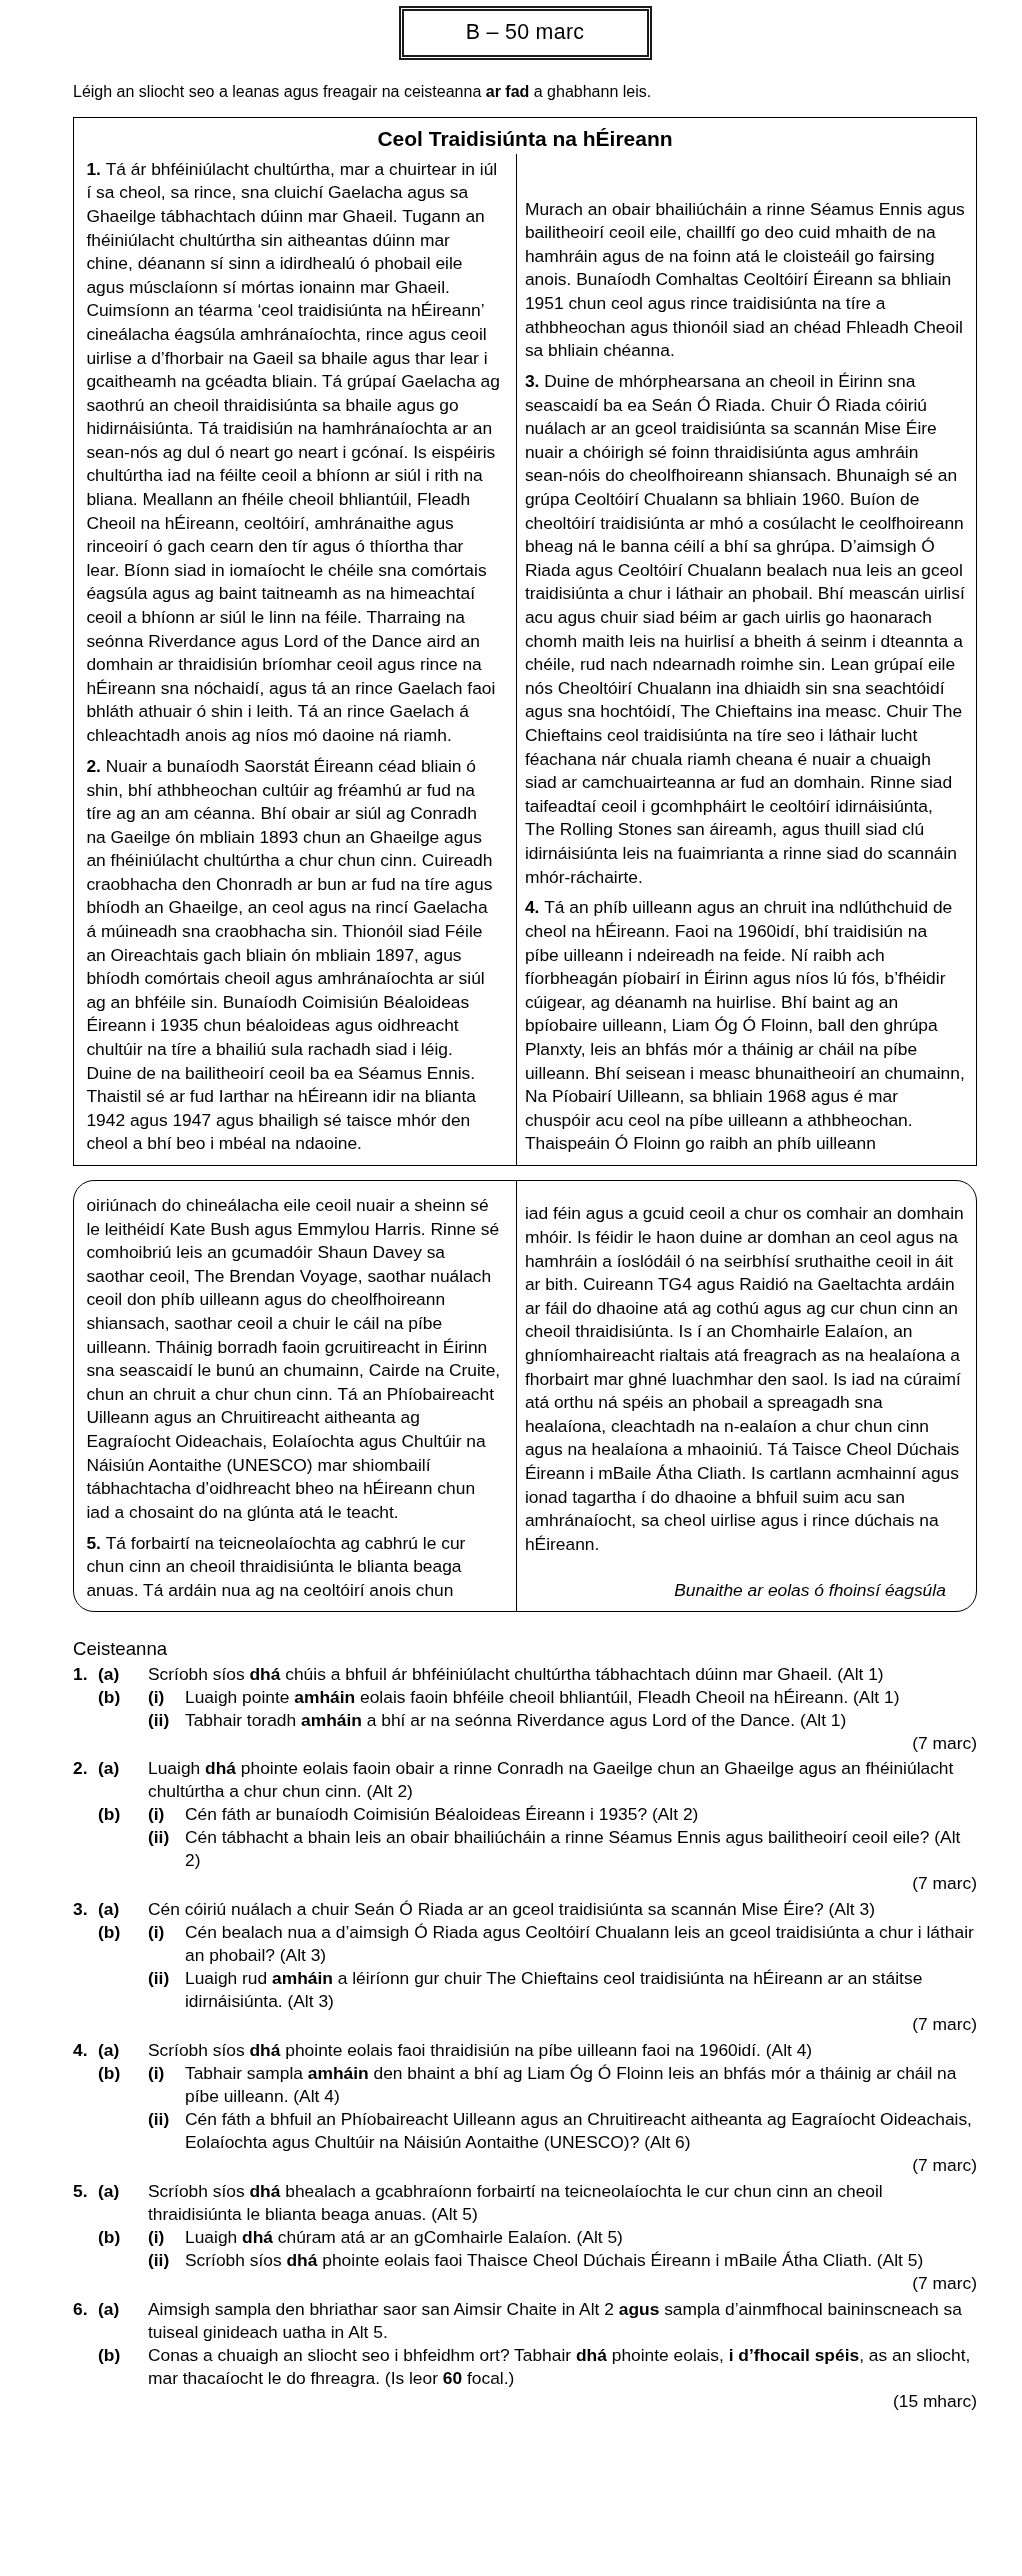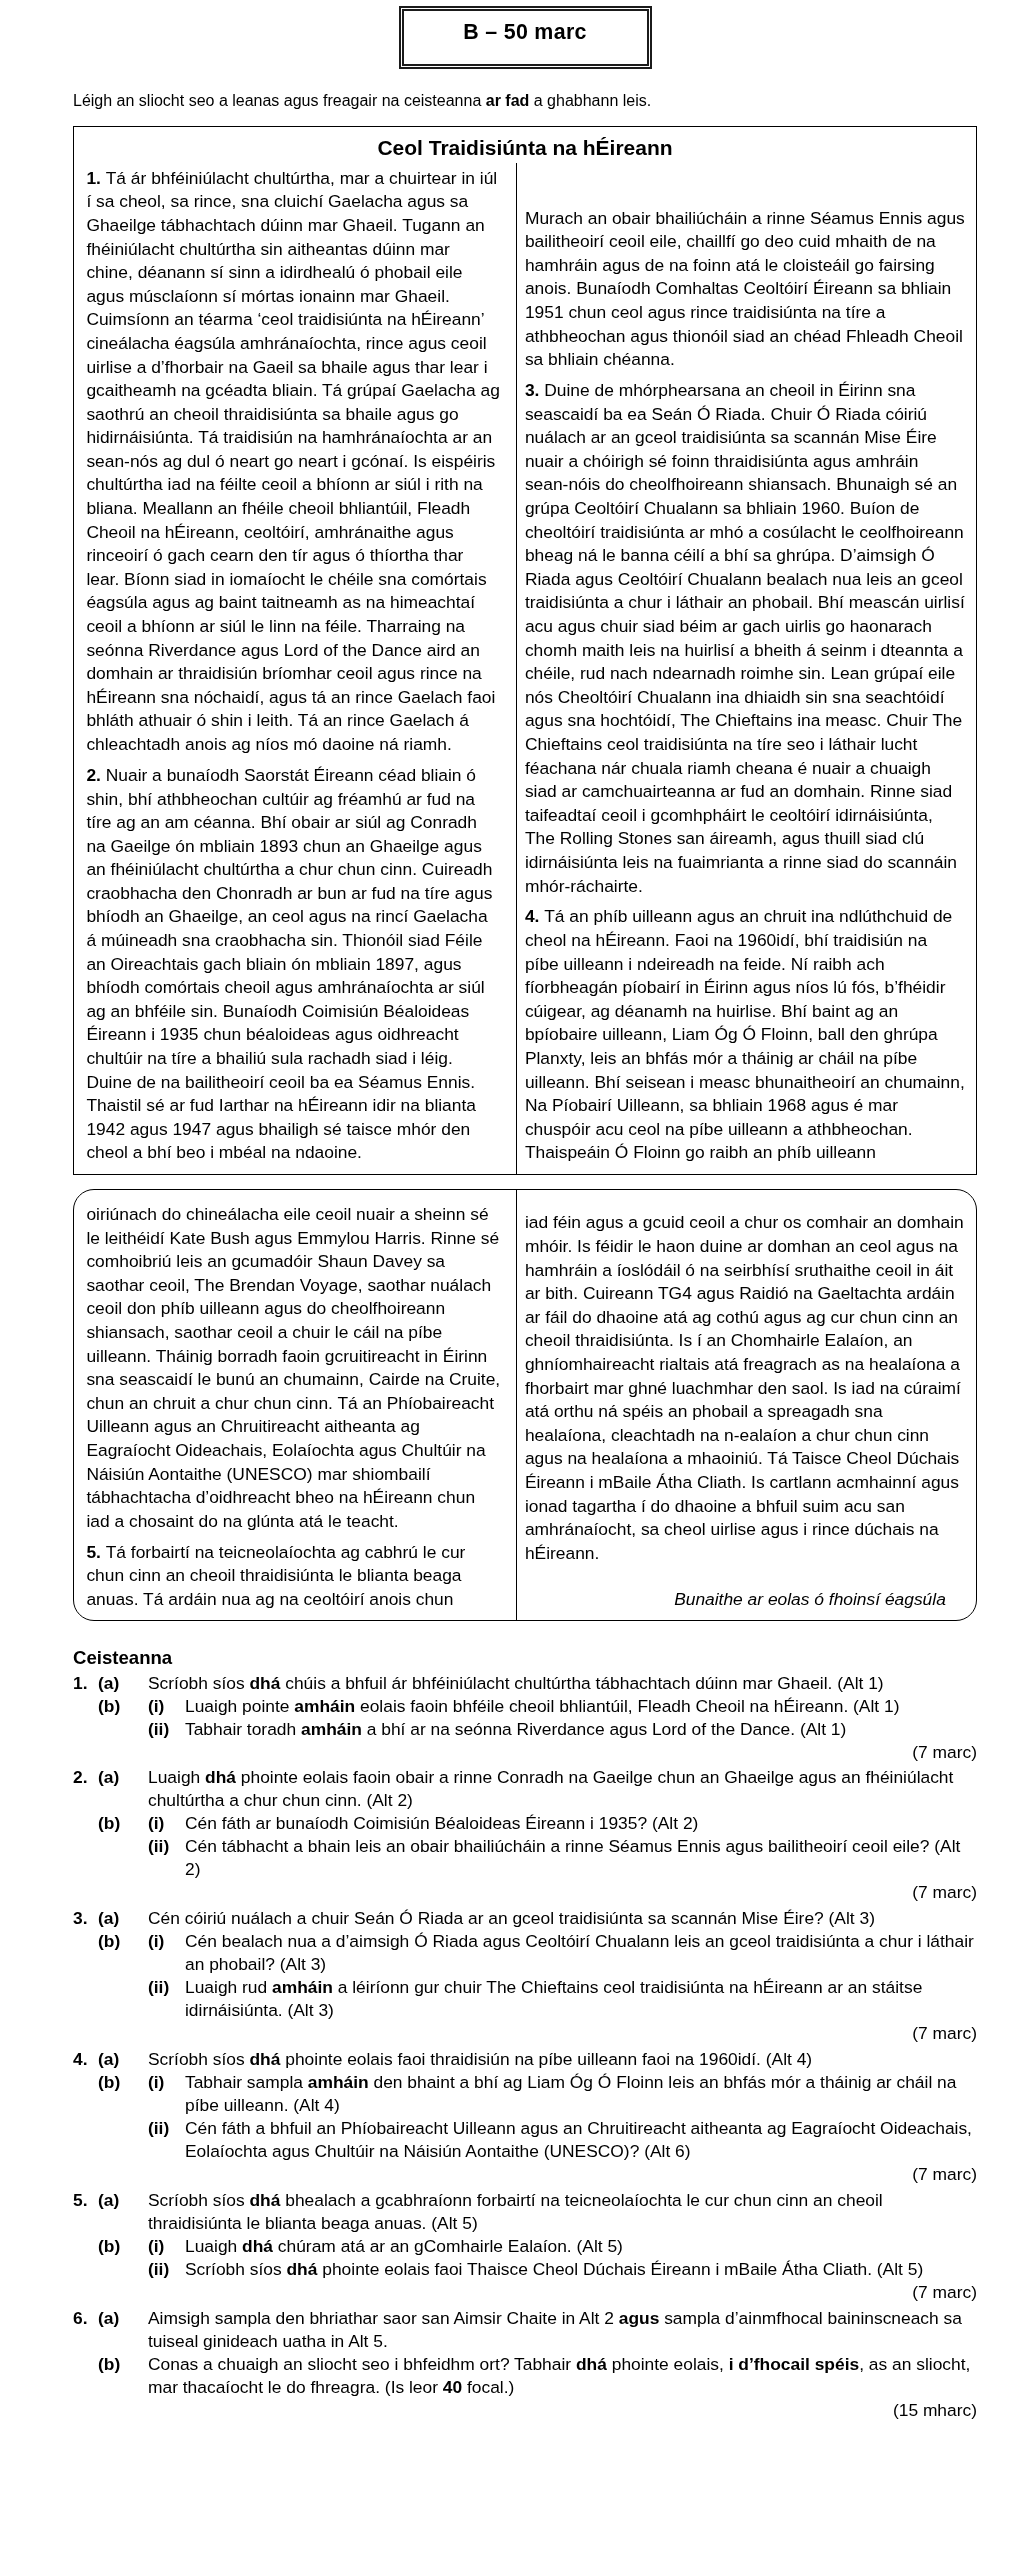--- a/index.html
+++ b/index.html
@@ -7,39 +7,39 @@
     width:1023px;height:2576px;overflow:hidden;background:#ffffff;color:#000;
     font-family:"Liberation Sans",sans-serif;
     -webkit-font-smoothing:antialiased;
   }
   .page{padding:0 46px 0 73px;}
   .b{font-weight:bold;}
   .i{}
 
   .hdr-box{
     width:243px;margin:5.6px auto 0;border:5px double #1b1b1b;
-    text-align:center;font-weight:bold;font-size:21.4px;padding:9px 0 19px;
+    text-align:center;font-weight:normal;font-size:21.4px;padding:9px 0 10px;
     letter-spacing:0.3px;
   }
   .instruction{font-size:16px;margin:21.4px 0 13.5px;line-height:22.5px;}
 
   .boxed{border:1.7px solid #000;}
   .title{font-weight:bold;text-align:center;font-size:21px;padding:9px 0 3.4px;}
   .cols{display:flex;align-items:flex-end;}
   .col-l{box-sizing:border-box;width:443px;flex:none;padding:3.4px 15.7px 9px 12.4px;border-right:1.7px solid #000;}
   .col-r{box-sizing:border-box;flex:1;padding:3.4px 11.2px 9px 7.9px;}
   .passage{font-size:17.4px;line-height:23.6px;}
   .para{margin:0 0 7.3px 0;}
   .para:last-child{margin-bottom:0;}
   .box2{margin-top:13.5px;border-radius:21px;}
   .box2 .col-l,.box2 .col-r{padding-top:13.5px;}
   .credit{font-style:italic;text-align:right;padding-right:19px;margin-top:22.5px;font-size:17.4px;}
 
   .questions{margin-top:25px;font-size:17.4px;line-height:23px;}
-  .q-heading{font-weight:bold;font-size:18.6px;margin-bottom:2.2px;}
+  .q-heading{font-weight:normal;font-size:18.6px;margin-bottom:2.2px;}
   .question{margin-bottom:2.8px;}
   .q-line{display:flex;align-items:flex-start;}
   .q-num{width:25px;flex:none;font-weight:bold;}
   .q-pl{width:50px;flex:none;font-weight:bold;}
   .q-sl{width:37px;flex:none;font-weight:bold;}
   .q-text{flex:1;}
   .q-marks{text-align:right;}
 </style>
 </head>
 <body>
@@ -187,21 +187,21 @@
         </div>
         <div class="question">
           <div class="q-line">
             <span class="q-num">6.</span>
             <span class="q-pl">(a)</span>
             <span class="q-text"><span>Aimsigh sampla den bhriathar saor san Aimsir Chaite in Alt 2 </span><span class="b">agus</span><span> sampla d’ainmfhocal baininscneach sa tuiseal ginideach uatha in Alt 5.</span></span>
           </div>
           <div class="q-line">
             <span class="q-num"></span>
             <span class="q-pl">(b)</span>
-            <span class="q-text"><span>Conas a chuaigh an sliocht seo i bhfeidhm ort? Tabhair </span><span class="b">dhá</span><span> phointe eolais, </span><span class="b">i d’fhocail spéis</span><span>, as an sliocht, mar thacaíocht le do fhreagra. (Is leor </span><span class="b">40</span><span> focal.)</span></span>
+            <span class="q-text"><span>Conas a chuaigh an sliocht seo i bhfeidhm ort? Tabhair </span><span class="b">dhá</span><span> phointe eolais, </span><span class="b">i d’fhocail spéis</span><span>, as an sliocht, mar thacaíocht le do fhreagra. (Is leor </span><span class="b">60</span><span> focal.)</span></span>
           </div>
           <div class="q-marks">(15 mharc)</div>
         </div>
       </div>
   </div>
 
 </div>
 
 
 </body></html>

